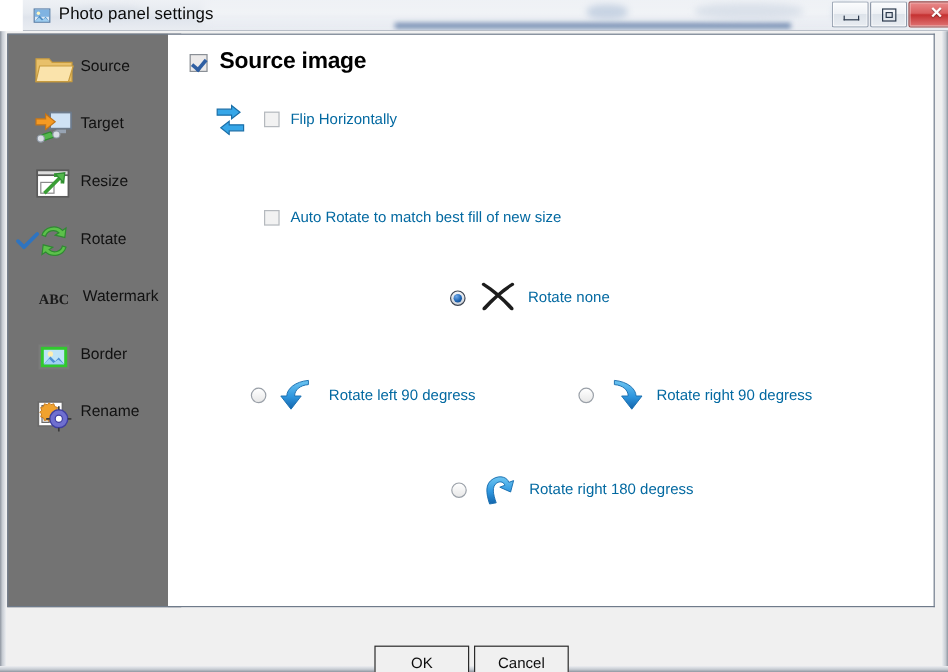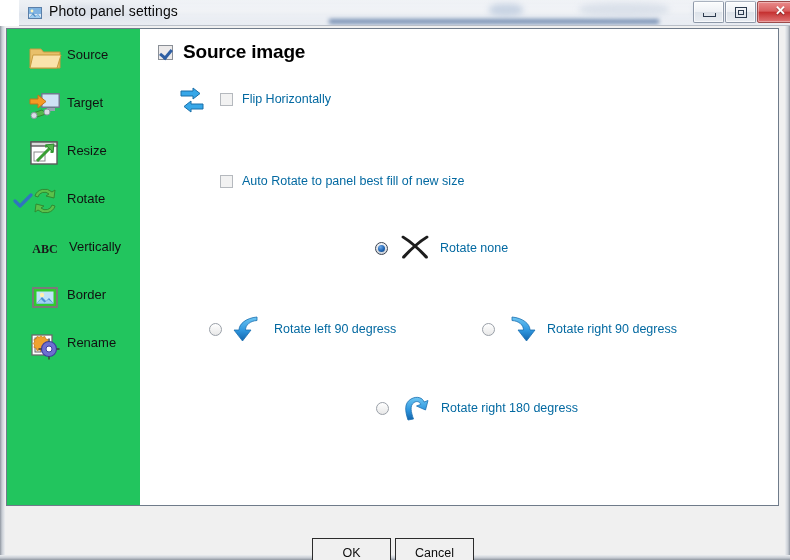--- a/index.html
+++ b/index.html
@@ -169,21 +169,21 @@
     width: 790px; height: 5px;
     background: linear-gradient(to top, #8f96a0 0%, #c7ccd3 45%, #eceef1 100%);
   }
 
   
   .sidebar {
     position: absolute;
     left: 6px; top: 2px;
     width: 145px;
     height: 478px;
-    background: #22c55e;
+    background: #737373;
     border: 1px solid #6f7b8a;
     box-sizing: border-box;
   }
   .side-item {
     position: absolute;
     left: 0;
     width: 131px;
     height: 48px;
     display: flex;
     align-items: center;
@@ -426,21 +426,21 @@
           <svg width="36" height="36" viewBox="0 0 36 36">
             <path d="M8 13 a10 9 0 0 1 17 -4 l3 -2 -1 8 -8 -2 3 -2 a6.5 6 0 0 0 -11 3 Z" fill="#5cc14a" stroke="#2f8a32" stroke-width="1"></path>
             <path d="M28 23 a10 9 0 0 1 -17 4 l-3 2 1 -8 8 2 -3 2 a6.5 6 0 0 0 11 -3 Z" fill="#5cc14a" stroke="#2f8a32" stroke-width="1"></path>
           </svg>
         </div>
         <div class="side-label">Rotate</div>
       </div>
 
       <div class="side-item" style="top:196px;">
         <div class="side-icon" style="font-family:Liberation Serif, serif;font-size:12px;font-weight:bold;color:#1a1a1a;line-height:36px;text-align:center;">ABC</div>
-        <div class="side-label wm">Vertically</div>
+        <div class="side-label wm">Watermark</div>
       </div>
 
       <div class="side-item" style="top:244px;">
         <div class="side-icon">
           <svg width="36" height="36" viewBox="0 0 36 36">
             <rect x="5" y="8" width="26" height="21" fill="#7a7a7a"></rect>
             <rect x="7" y="10" width="22" height="17" fill="#31c92e"></rect>
             <rect x="9.5" y="12.5" width="17" height="12" fill="#bfe4f7"></rect>
             <circle cx="15" cy="16" r="2.2" fill="#ffeeb0"></circle>
             <path d="M9.5 24.5 L15 18 L19 22 L22 19 L26.5 24.5 Z" fill="#4b8fd4"></path>
@@ -480,21 +480,21 @@
             <path d="M25 19 h-12 v-3 l-7 5.5 7 5.5 v-3 h12 Z" fill="#37a7e8" stroke="#1b6fa8" stroke-width="1"></path>
           </svg>
         </span>
         <span class="cbox dis" style="margin-left:14px;"></span>
         <span class="opt-label" style="margin-left:9px;">Flip Horizontally</span>
       </div>
 
 
       <div class="opt-row" style="left:80px; top:145px;">
         <span class="cbox dis"></span>
-        <span class="opt-label" style="margin-left:9px;">Auto Rotate to panel best fill of new size</span>
+        <span class="opt-label" style="margin-left:9px;">Auto Rotate to match best fill of new size</span>
       </div>
 
       <div class="opt-row" style="left:235px; top:204px;">
         <span class="radio on"></span>
         <span class="rot-ico" style="margin-left:10px;">
           <svg width="34" height="30" viewBox="0 0 34 30">
             <path d="M4 5 C12 10 20 17 27 25 C28.5 26.5 31 25 29.5 23 C22 15 14 8 6 3 C4.3 2 2.6 4 4 5 Z" fill="#1d1d1d"></path>
             <path d="M30 5 C22 10 14 17 7 25 C5.5 26.5 3 25 4.5 23 C12 15 20 8 28 3 C29.7 2 31.4 4 30 5 Z" fill="#1d1d1d"></path>
           </svg>
         </span>

